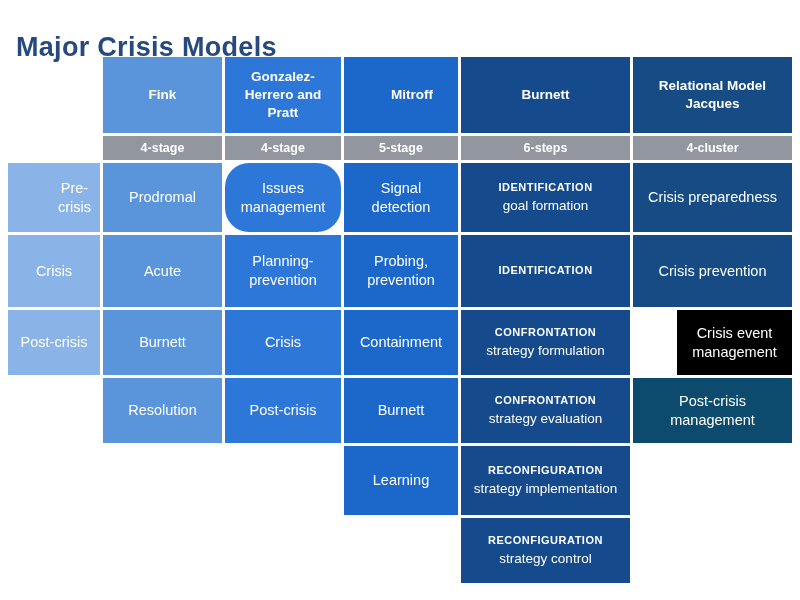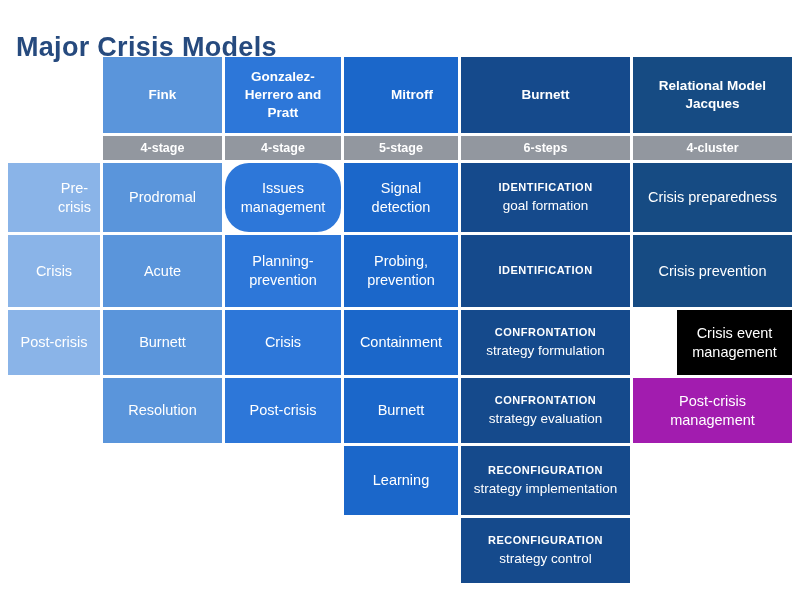--- a/index.html
+++ b/index.html
@@ -88,15 +88,15 @@
     <span class="step">strategy implementation</span>
   </div>
   <div class="cell body" style="grid-area: 8 / 5; background-color: rgb(21, 74, 140);">
     <span class="phase">RECONFIGURATION</span>
     <span class="step">strategy control</span>
   </div>
 
   <div class="cell body" style="grid-area: 3 / 6; background-color: rgb(22, 75, 131);">Crisis preparedness</div>
   <div class="cell body" style="grid-area: 4 / 6; background-color: rgb(22, 75, 131);">Crisis prevention</div>
   <div class="cell body" style="grid-area: 5 / 6; background-color: #000000; margin-left: 44px;">Crisis event management</div>
-  <div class="cell body" style="grid-area: 6 / 6; background-color: #a21caf;">Post-crisis management</div>
+  <div class="cell body" style="grid-area: 6 / 6; background-color: #0c4a6e;">Post-crisis management</div>
 
 </div>
 
 </body></html>

